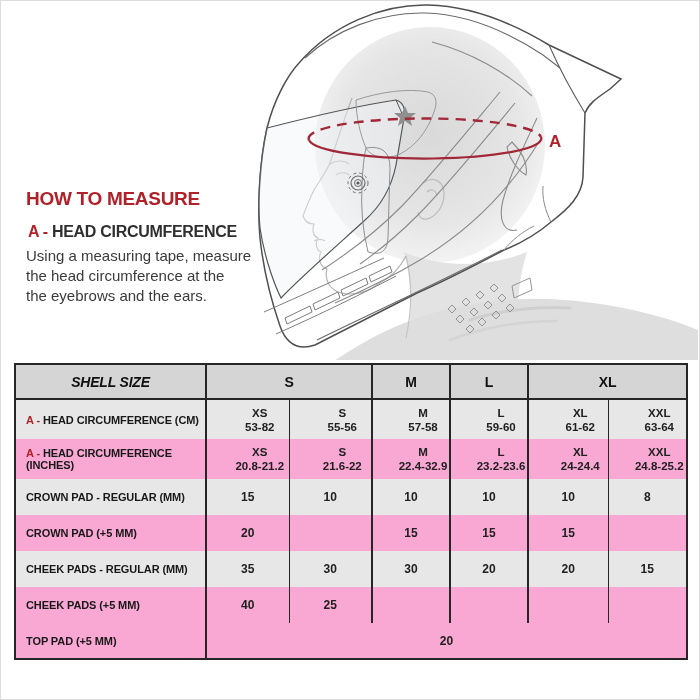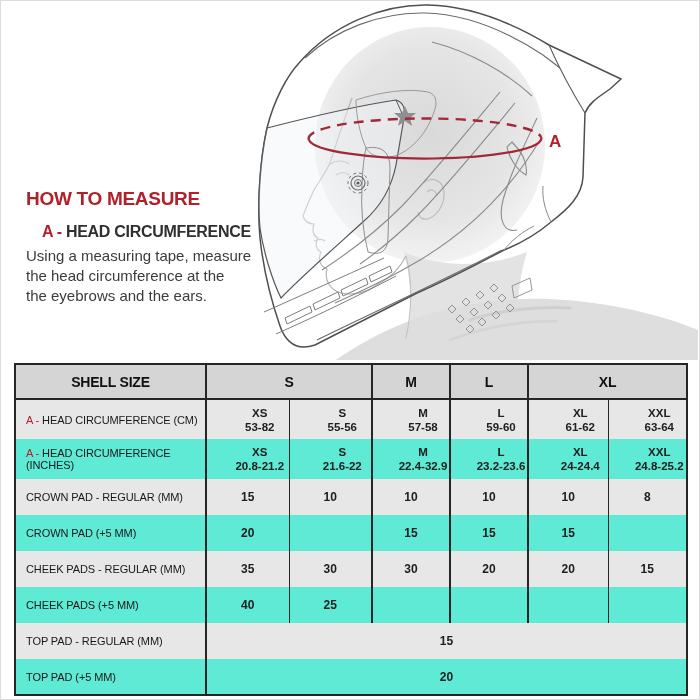--- a/index.html
+++ b/index.html
@@ -8,38 +8,38 @@
     font-family:"Liberation Sans","DejaVu Sans",sans-serif;
   }
   .frame{position:absolute;inset:0;border:1px solid #dcdcdc;pointer-events:none;z-index:50;}
 
   
   .illu{position:absolute;left:0;top:0;width:700px;height:360px;}
 
   
   .howto{position:absolute;left:26px;top:188px;width:260px;}
   .howto .title{font-size:19px;font-weight:bold;color:#b0212a;letter-spacing:-0.3px;margin:0 0 13px 0;}
-  .howto .sub{font-size:16px;font-weight:bold;color:#2f2f2f;letter-spacing:-0.3px;margin:0 0 5px 16px;}
+  .howto .sub{font-size:16px;font-weight:bold;color:#2f2f2f;letter-spacing:-0.3px;margin:0 0 5px 2px;}
   .howto .sub .pfx{color:#b0212a;}
   .howto .bodyline{font-size:15px;line-height:20px;color:#3b3b3b;white-space:nowrap;}
 
   
   .tblwrap{position:absolute;left:14px;top:363px;}
   table{border-collapse:collapse;table-layout:fixed;width:672px;border:2px solid #262626;}
   th,td{padding:0;overflow:hidden;}
   tr.head{height:35px;background:#d5d5d5;}
   tr.head th{border-bottom:2px solid #262626;font-size:14px;font-weight:bold;color:#101010;letter-spacing:-0.2px;}
-  th.corner{font-size:13px;}
+  th.corner{font-size:13px;font-style:italic;}
   .maj{border-left:2px solid #262626;}
   .min{border-left:1px solid #262626;}
   tr.g{background:#e7e7e7;}
-  tr.w{background:#5eead4;border-radius:8px;}
+  tr.w{background:#f9a8d4;border-radius:8px;}
   tr.r2{height:40px;}
   tr.r1{height:36px;}
-  td.lbl{font-size:11px;font-weight:normal;text-align:left;padding-left:10px;letter-spacing:-0.1px;color:#181818;}
+  td.lbl{font-size:11px;font-weight:bold;text-align:left;padding-left:10px;letter-spacing:-0.1px;color:#181818;}
   td.lbl .pfx{color:#b0212a;}
   td.c{text-align:center;font-size:12px;font-weight:600;color:#202020;}
   td.c .two{font-size:11.5px;line-height:14px;font-weight:600;padding-left:24px;}
 </style>
 </head>
 <body>
 
 <div class="frame"></div>
 
 <svg class="illu" viewBox="0 0 700 360">
@@ -281,24 +281,20 @@
   <tr class="w r1">
     <td class="lbl"><span class="pfx"></span><span>CHEEK PADS (+5 MM)</span></td>
     <td class="c maj">40</td>
     <td class="c min">25</td>
     <td class="c maj"></td>
     <td class="c maj"></td>
     <td class="c maj"></td>
     <td class="c min"></td>
   </tr>
 
-  <tr class="g r1">
-    <td class="lbl"><span class="pfx"></span><span>TOP PAD - REGULAR (MM)</span></td>
-    <td class="c maj" colspan="6">15</td>
-  </tr>
 
   <tr class="w r1">
     <td class="lbl"><span class="pfx"></span><span>TOP PAD (+5 MM)</span></td>
     <td class="c maj" colspan="6">20</td>
   </tr>
 </tbody>
     </table>
 </div>
 
 </body></html>

